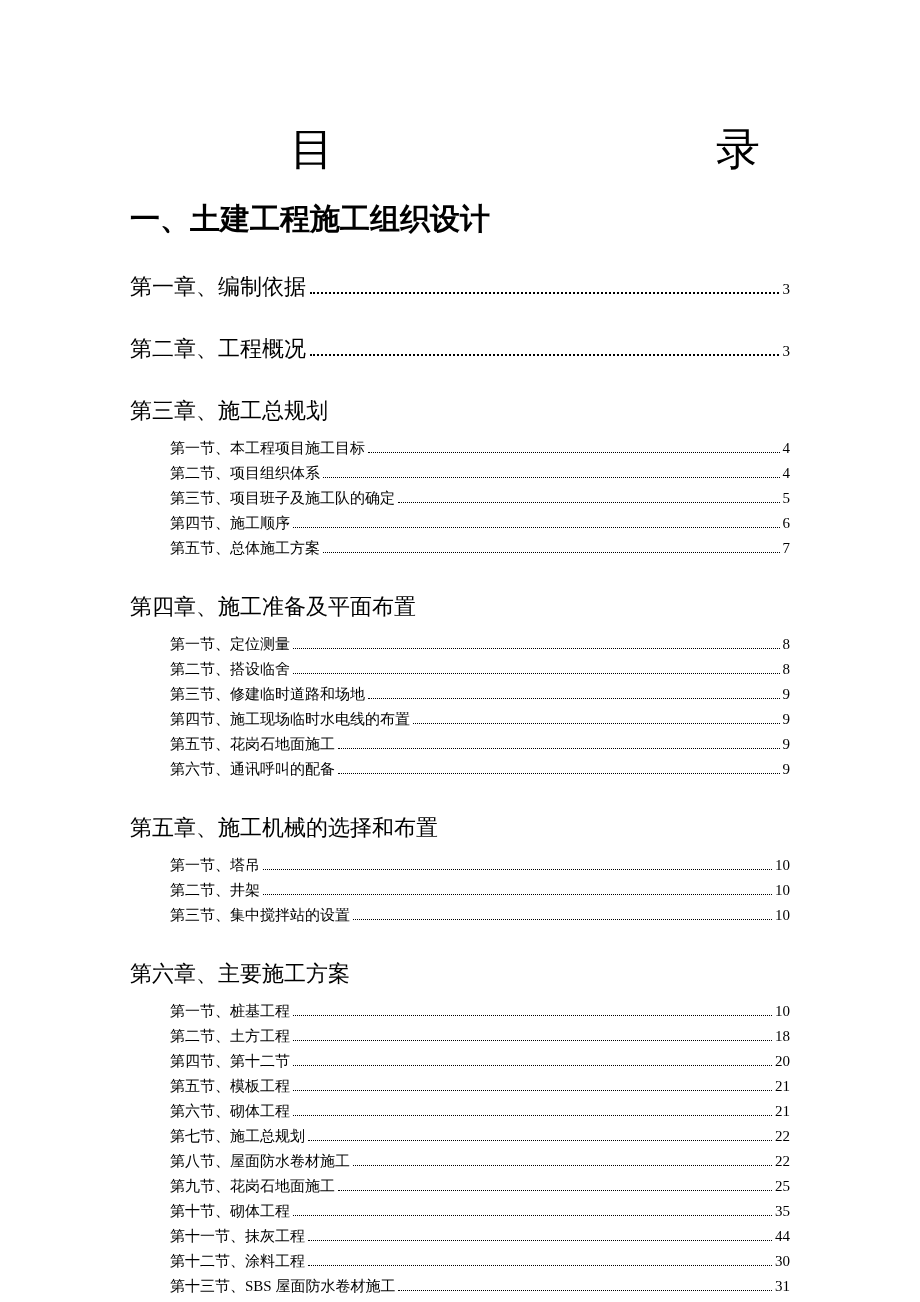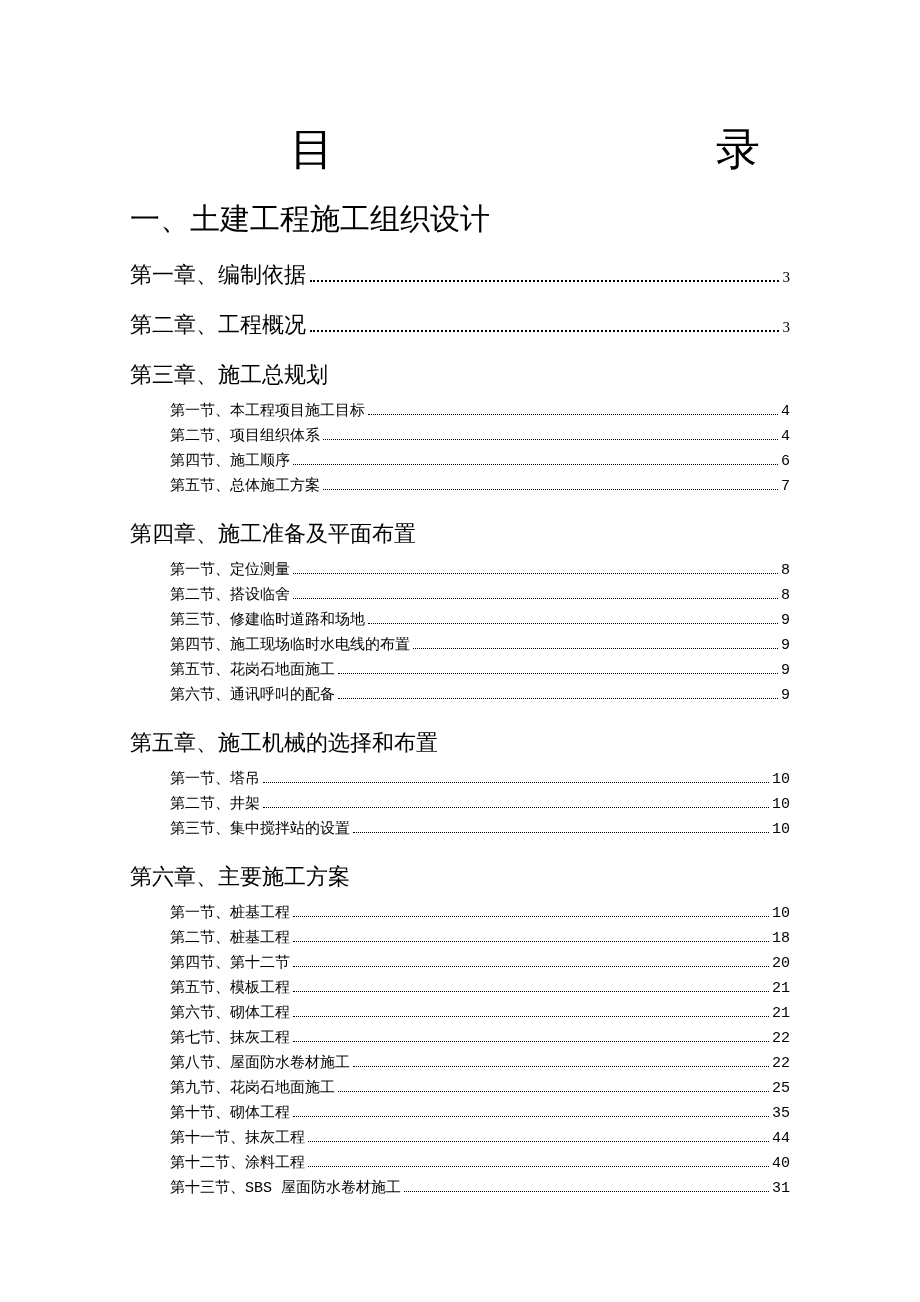--- a/index.html
+++ b/index.html
@@ -18,47 +18,46 @@
     .doc-title {
       font-size: 44px;
       font-weight: normal;
       display: flex;
       justify-content: space-between;
       padding: 0 30px 0 160px;
       margin-bottom: 20px;
     }
     .part-title {
       font-size: 30px;
-      font-weight: normal;
+      font-weight: bold;
       margin-top: 10px;
     }
     .chapter-title {
       font-size: 22px;
       font-weight: normal;
-      margin-top: 20px;
+      margin-top: 32px;
       margin-bottom: 10px;
       display: flex;
       align-items: baseline;
     }
     .chapter-title .ct-text {
       flex-shrink: 0;
     }
     .chapter-title .ct-dots {
       flex: 1;
       border-bottom: 2px dotted #000;
       margin: 0 4px 4px 4px;
       min-width: 10px;
     }
     .chapter-title .ct-page {
       flex-shrink: 0;
       font-size: 15px;
     }
     .section-list {
       padding-left: 40px;
-      font-family: Liberation Mono, monospace;
     }
     .toc-row {
       display: flex;
       align-items: baseline;
       font-size: 15px;
       line-height: 1.6;
       margin-bottom: 1px;
     }
     .toc-label {
       flex-shrink: 0;
@@ -102,20 +101,25 @@
         <span class="toc-label">第一节、本工程项目施工目标</span>
         <span class="toc-dots"></span>
         <span class="toc-page">4</span>
       </div>
       <div class="toc-row">
         <span class="toc-label">第二节、项目组织体系</span>
         <span class="toc-dots"></span>
         <span class="toc-page">4</span>
       </div>
       <div class="toc-row">
+        <span class="toc-label">第三节、项目班子及施工队的确定</span>
+        <span class="toc-dots"></span>
+        <span class="toc-page">5</span>
+      </div>
+      <div class="toc-row">
         <span class="toc-label">第四节、施工顺序</span>
         <span class="toc-dots"></span>
         <span class="toc-page">6</span>
       </div>
       <div class="toc-row">
         <span class="toc-label">第五节、总体施工方案</span>
         <span class="toc-dots"></span>
         <span class="toc-page">7</span>
       </div>
     </div>
@@ -177,41 +181,41 @@
     <div class="chapter-title">
       <span class="ct-text">第六章、主要施工方案</span>
     </div>
     <div class="section-list">
       <div class="toc-row">
         <span class="toc-label">第一节、桩基工程</span>
         <span class="toc-dots"></span>
         <span class="toc-page">10</span>
       </div>
       <div class="toc-row">
-        <span class="toc-label">第二节、桩基工程</span>
+        <span class="toc-label">第二节、土方工程</span>
         <span class="toc-dots"></span>
         <span class="toc-page">18</span>
       </div>
       <div class="toc-row">
         <span class="toc-label">第四节、第十二节</span>
         <span class="toc-dots"></span>
         <span class="toc-page">20</span>
       </div>
       <div class="toc-row">
         <span class="toc-label">第五节、模板工程</span>
         <span class="toc-dots"></span>
         <span class="toc-page">21</span>
       </div>
       <div class="toc-row">
         <span class="toc-label">第六节、砌体工程</span>
         <span class="toc-dots"></span>
         <span class="toc-page">21</span>
       </div>
       <div class="toc-row">
-        <span class="toc-label">第七节、抹灰工程</span>
+        <span class="toc-label">第七节、施工总规划</span>
         <span class="toc-dots"></span>
         <span class="toc-page">22</span>
       </div>
       <div class="toc-row">
         <span class="toc-label">第八节、屋面防水卷材施工</span>
         <span class="toc-dots"></span>
         <span class="toc-page">22</span>
       </div>
       <div class="toc-row">
         <span class="toc-label">第九节、花岗石地面施工</span>
@@ -224,21 +228,21 @@
         <span class="toc-page">35</span>
       </div>
       <div class="toc-row">
         <span class="toc-label">第十一节、抹灰工程</span>
         <span class="toc-dots"></span>
         <span class="toc-page">44</span>
       </div>
       <div class="toc-row">
         <span class="toc-label">第十二节、涂料工程</span>
         <span class="toc-dots"></span>
-        <span class="toc-page">40</span>
+        <span class="toc-page">30</span>
       </div>
       <div class="toc-row">
         <span class="toc-label">第十三节、SBS 屋面防水卷材施工</span>
         <span class="toc-dots"></span>
         <span class="toc-page">31</span>
       </div>
     </div>
   </div>
 
 </body></html>

